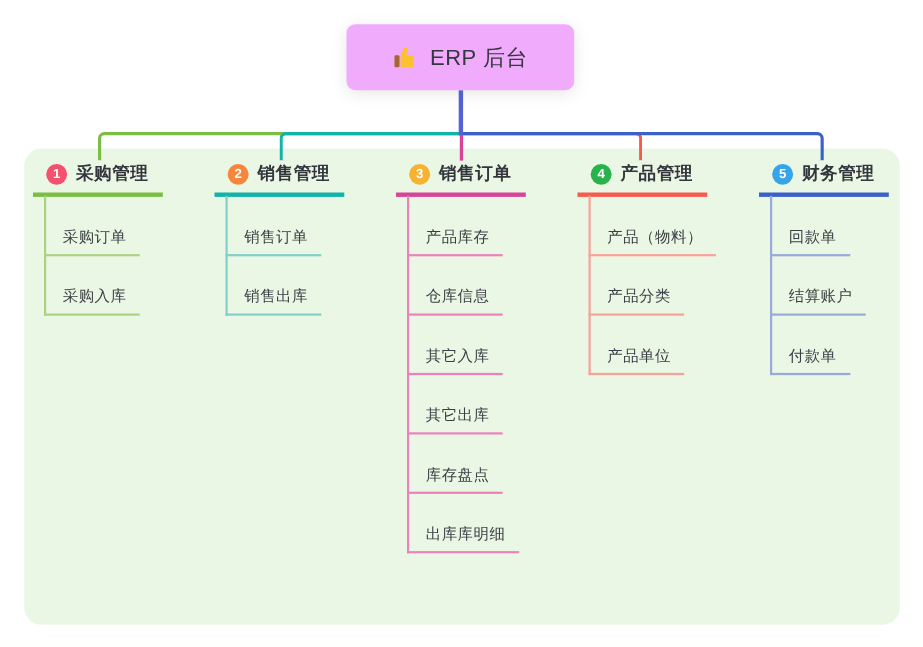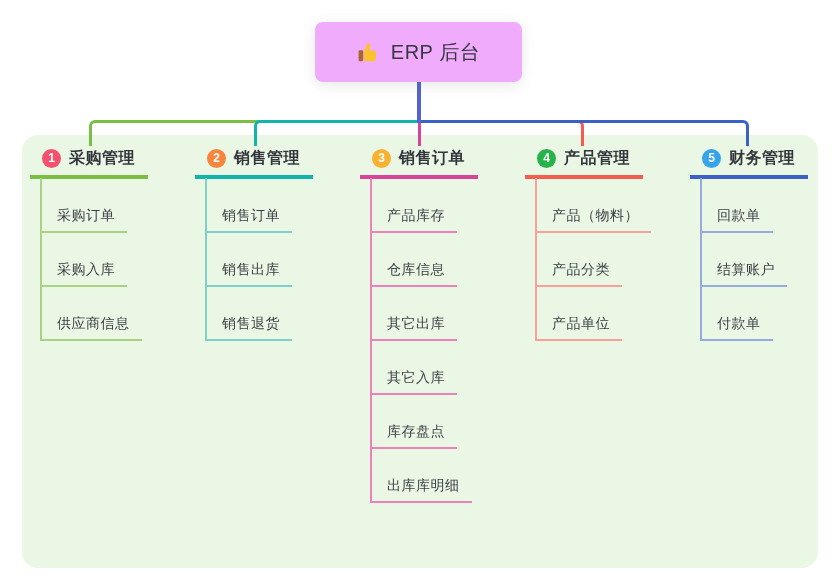--- a/index.html
+++ b/index.html
@@ -74,59 +74,53 @@
       <span class="badge" style="background: rgb(244, 81, 110);">1</span>
       <span class="title-text">采购管理</span>
     </div>
     <div class="children">
         <div class="child">
           <span class="child-label">采购订单</span>
         </div>
         <div class="child">
           <span class="child-label">采购入库</span>
         </div>
-        <div class="child">
-          <span class="child-label">供应商信息</span>
-        </div>
       </div>
   </div>
     <div class="branch" style="left: 173px; --main: #12b3a8; --light: #7fd0c8;">
     <div class="branch-title">
       <span class="badge" style="background: rgb(248, 133, 60);">2</span>
       <span class="title-text">销售管理</span>
     </div>
     <div class="children">
         <div class="child">
           <span class="child-label">销售订单</span>
         </div>
         <div class="child">
           <span class="child-label">销售出库</span>
-        </div>
-        <div class="child">
-          <span class="child-label">销售退货</span>
         </div>
       </div>
   </div>
     <div class="branch" style="left: 338px; --main: #d84499; --light: #ec82bc;">
     <div class="branch-title">
       <span class="badge" style="background: rgb(249, 177, 48);">3</span>
       <span class="title-text">销售订单</span>
     </div>
     <div class="children">
         <div class="child">
           <span class="child-label">产品库存</span>
         </div>
         <div class="child">
           <span class="child-label">仓库信息</span>
         </div>
         <div class="child">
-          <span class="child-label">其它出库</span>
+          <span class="child-label">其它入库</span>
         </div>
         <div class="child">
-          <span class="child-label">其它入库</span>
+          <span class="child-label">其它出库</span>
         </div>
         <div class="child">
           <span class="child-label">库存盘点</span>
         </div>
         <div class="child">
           <span class="child-label">出库库明细</span>
         </div>
       </div>
   </div>
     <div class="branch" style="left: 503px; --main: #f65b50; --light: #f9a198;">

